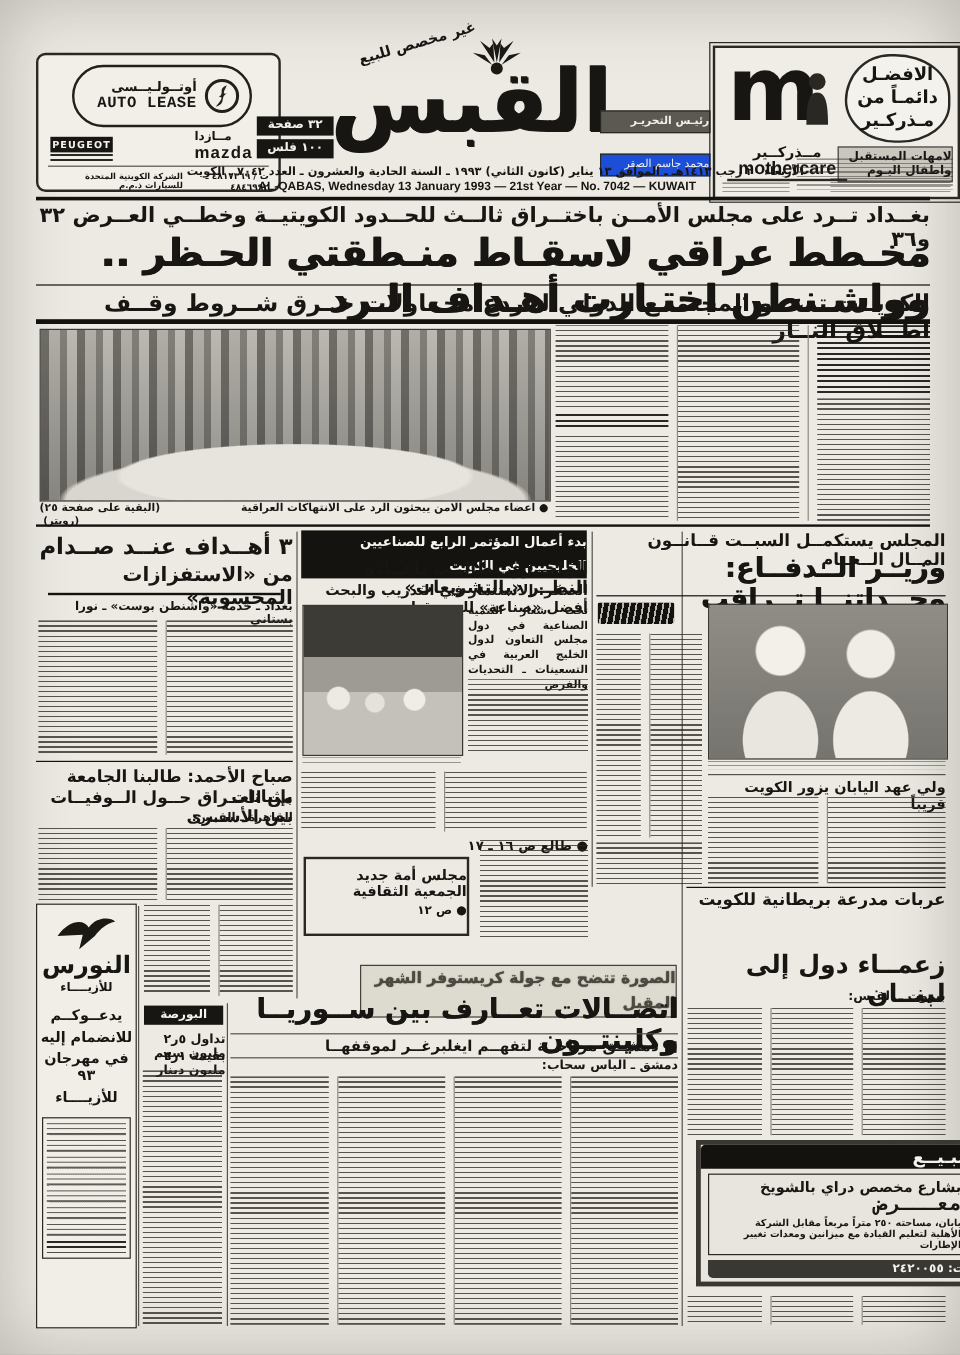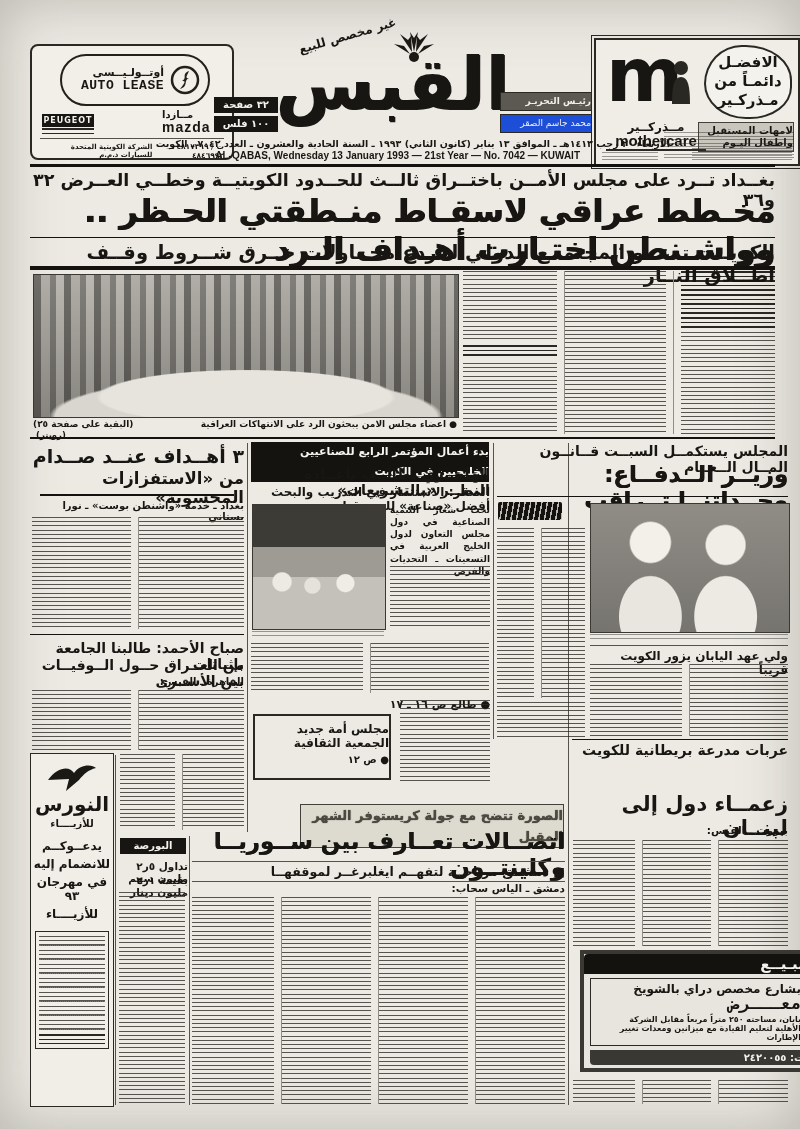--- a/index.html
+++ b/index.html
@@ -73,21 +73,21 @@
       </g>
     </svg>
   </div>
 
   <div class="abs hv c" style="left:290px;top:48px;width:220px;font-size:72px;line-height:1;letter-spacing:-2px;text-shadow:1px 1px 0 #1b1914;">القبس</div>
 
   <div class="abs badge" style="left:214px;top:97px;width:64px;">٣٢ صفحة</div>
   <div class="abs badge" style="left:214px;top:116px;width:64px;">١٠٠ فلس</div>
 
   <div class="abs" style="left:500px;top:92px;width:92px;">
-    <div class="boxed c" style="background:#5c5952;color:#f2f0ea;font-size:9px;font-weight:bold;line-height:17px;margin-bottom:3px;">رئيـس التحريـر</div>
+    <div class="boxed c" style="background:#5c5952;color:#f2f0ea;font-size:9px;font-weight:bold;line-height:17px;margin-bottom:17px;">رئيـس التحريـر</div>
     <div class="boxed c" style="background:#1d4ed8;color:#f2f0ea;font-size:9px;font-weight:normal;line-height:17px;">محمد جاسم الصقر</div>
   </div>
 
   <div class="abs boxed" style="left:594px;top:38px;width:202px;height:124px;border-width:2px;outline:1px solid #2a2823;outline-offset:2px;background:#efede6;">
     <div class="abs" style="right:6px;top:5px;width:88px;height:74px;border:2px solid #2a2823;border-radius:45% 55% 50% 50%/55% 50% 45% 50%;text-align:center;padding-top:6px;box-sizing:border-box;background:#f4f2ec;">
       <div class="hv" style="font-size:15px;line-height:1.25;">الافضـل</div>
       <div class="hv" style="font-size:15px;line-height:1.25;">دائمـاً من</div>
       <div class="hv" style="font-size:15px;line-height:1.25;">مـذركـير</div>
     </div>
     <div class="abs c" style="right:4px;top:82px;width:94px;background:#c9c6bd;border:1px solid #44413b;padding:2px 0;">

